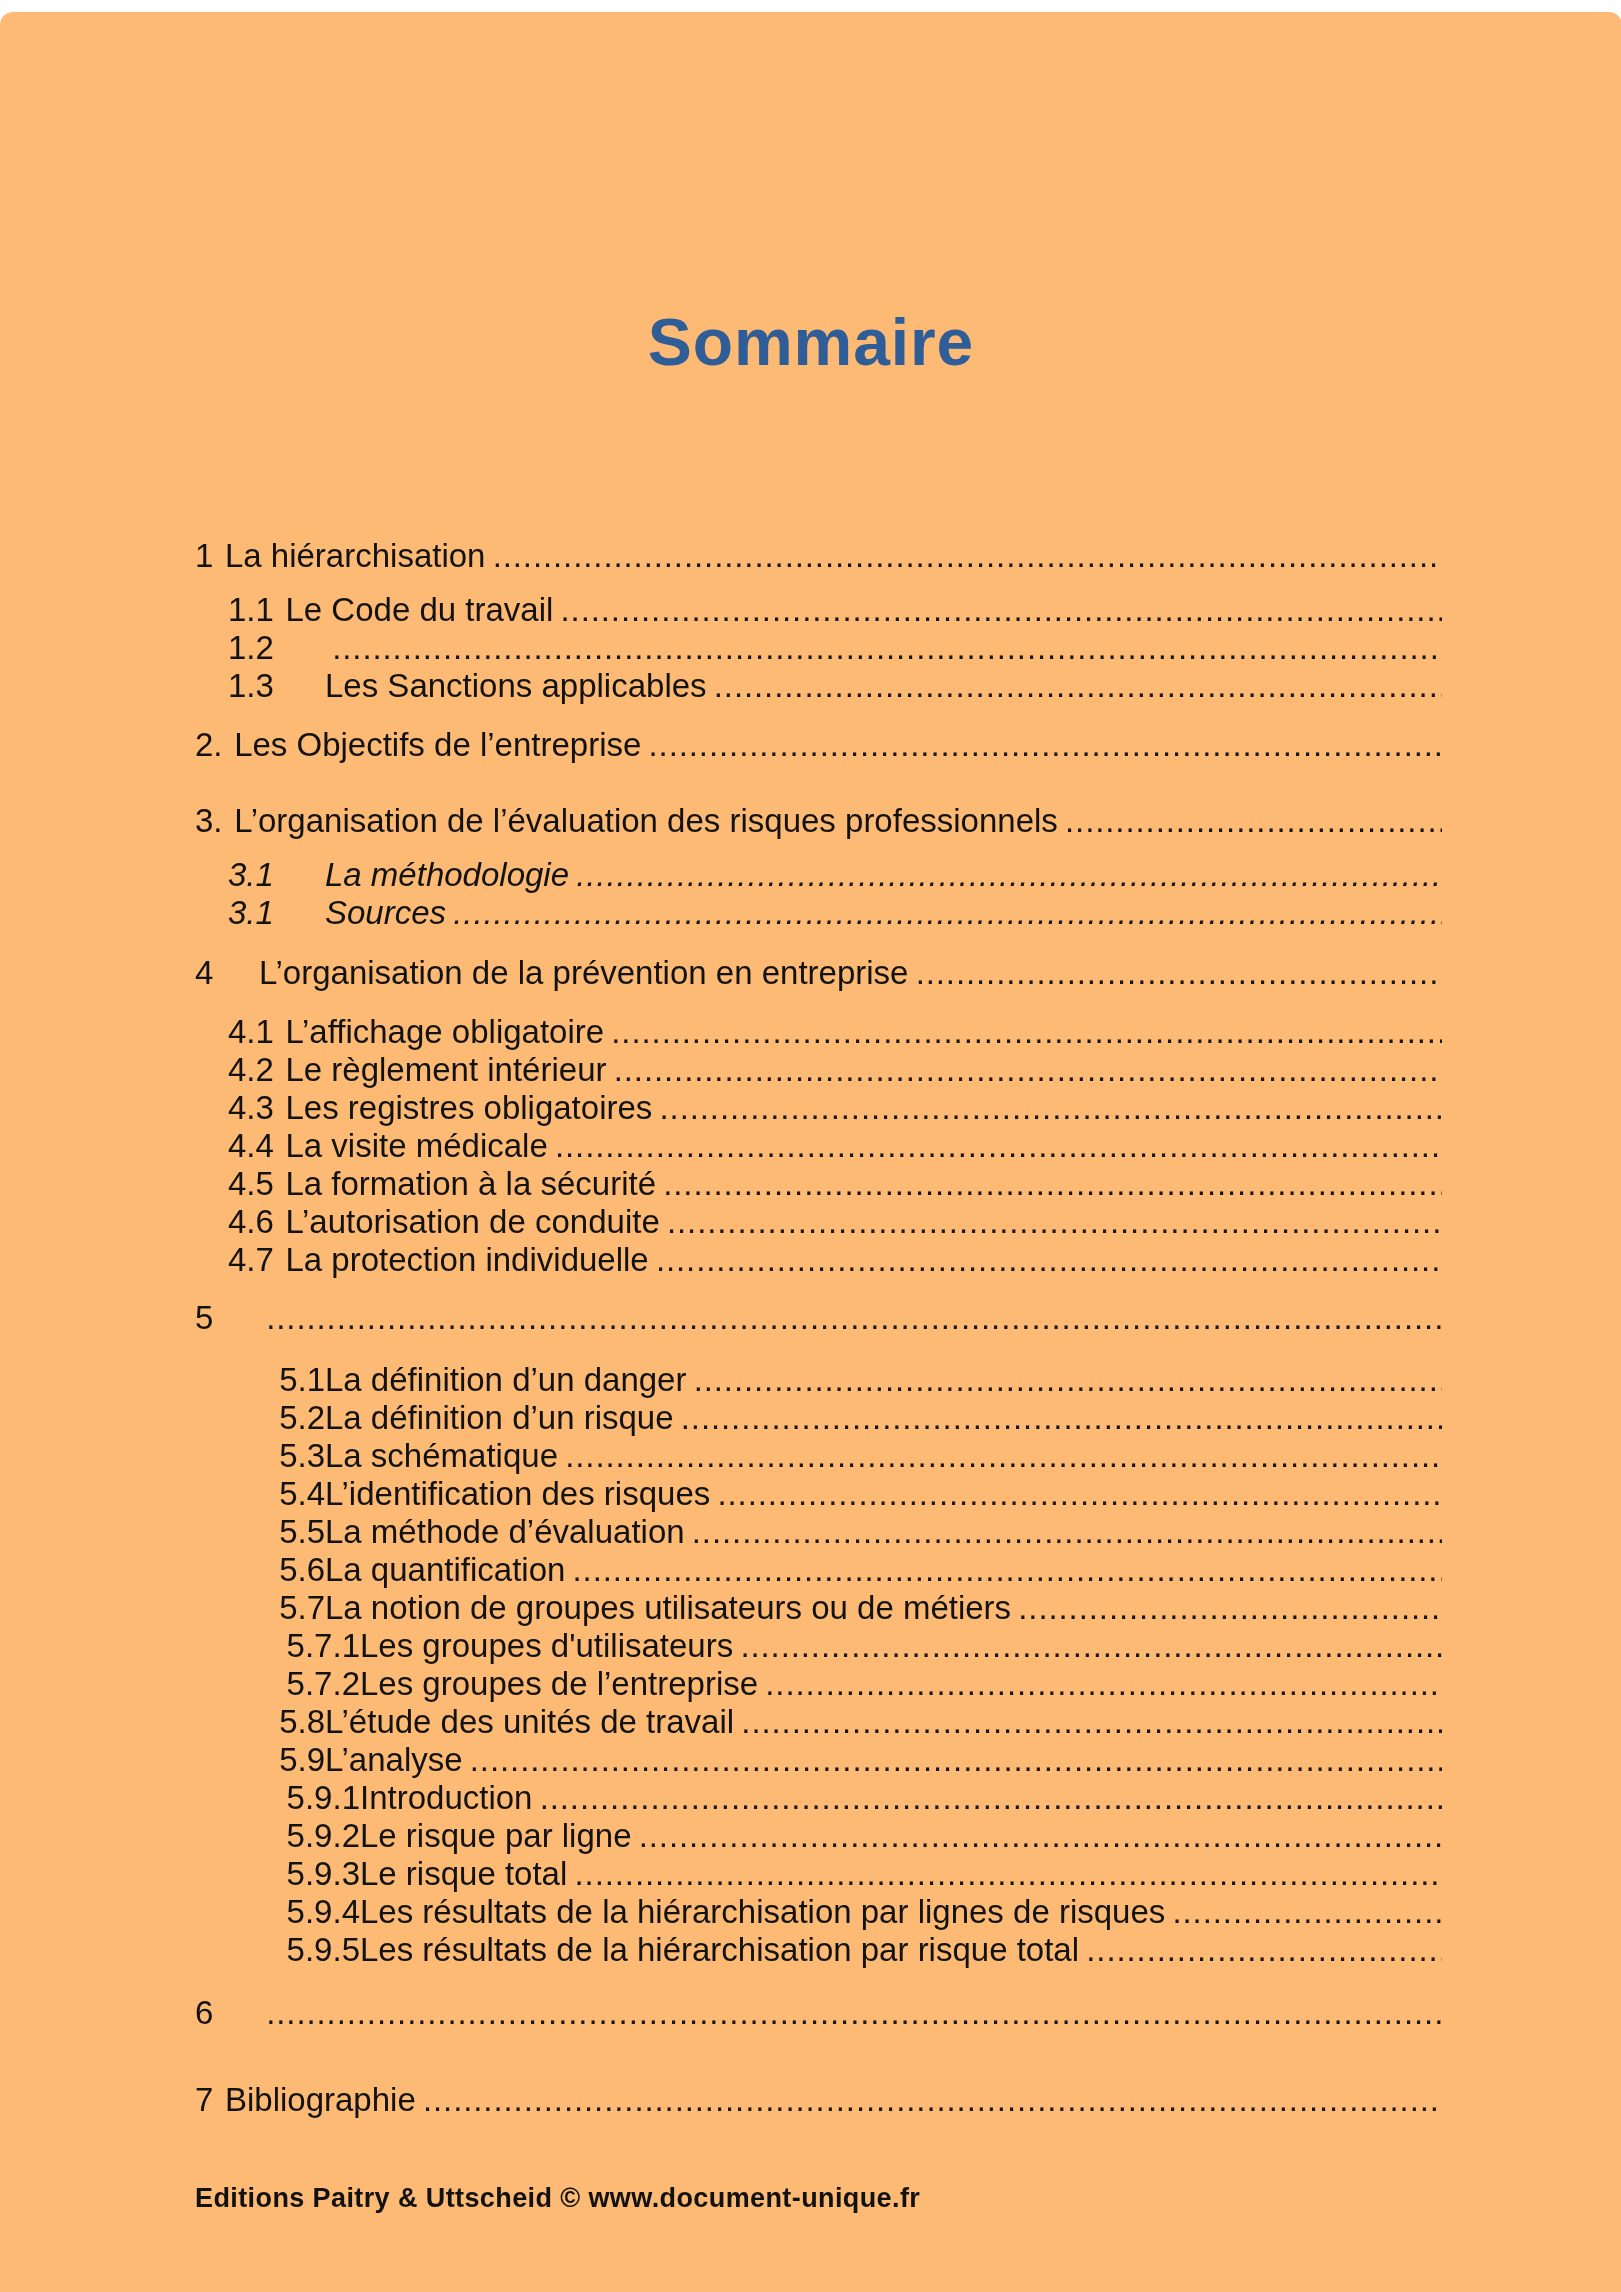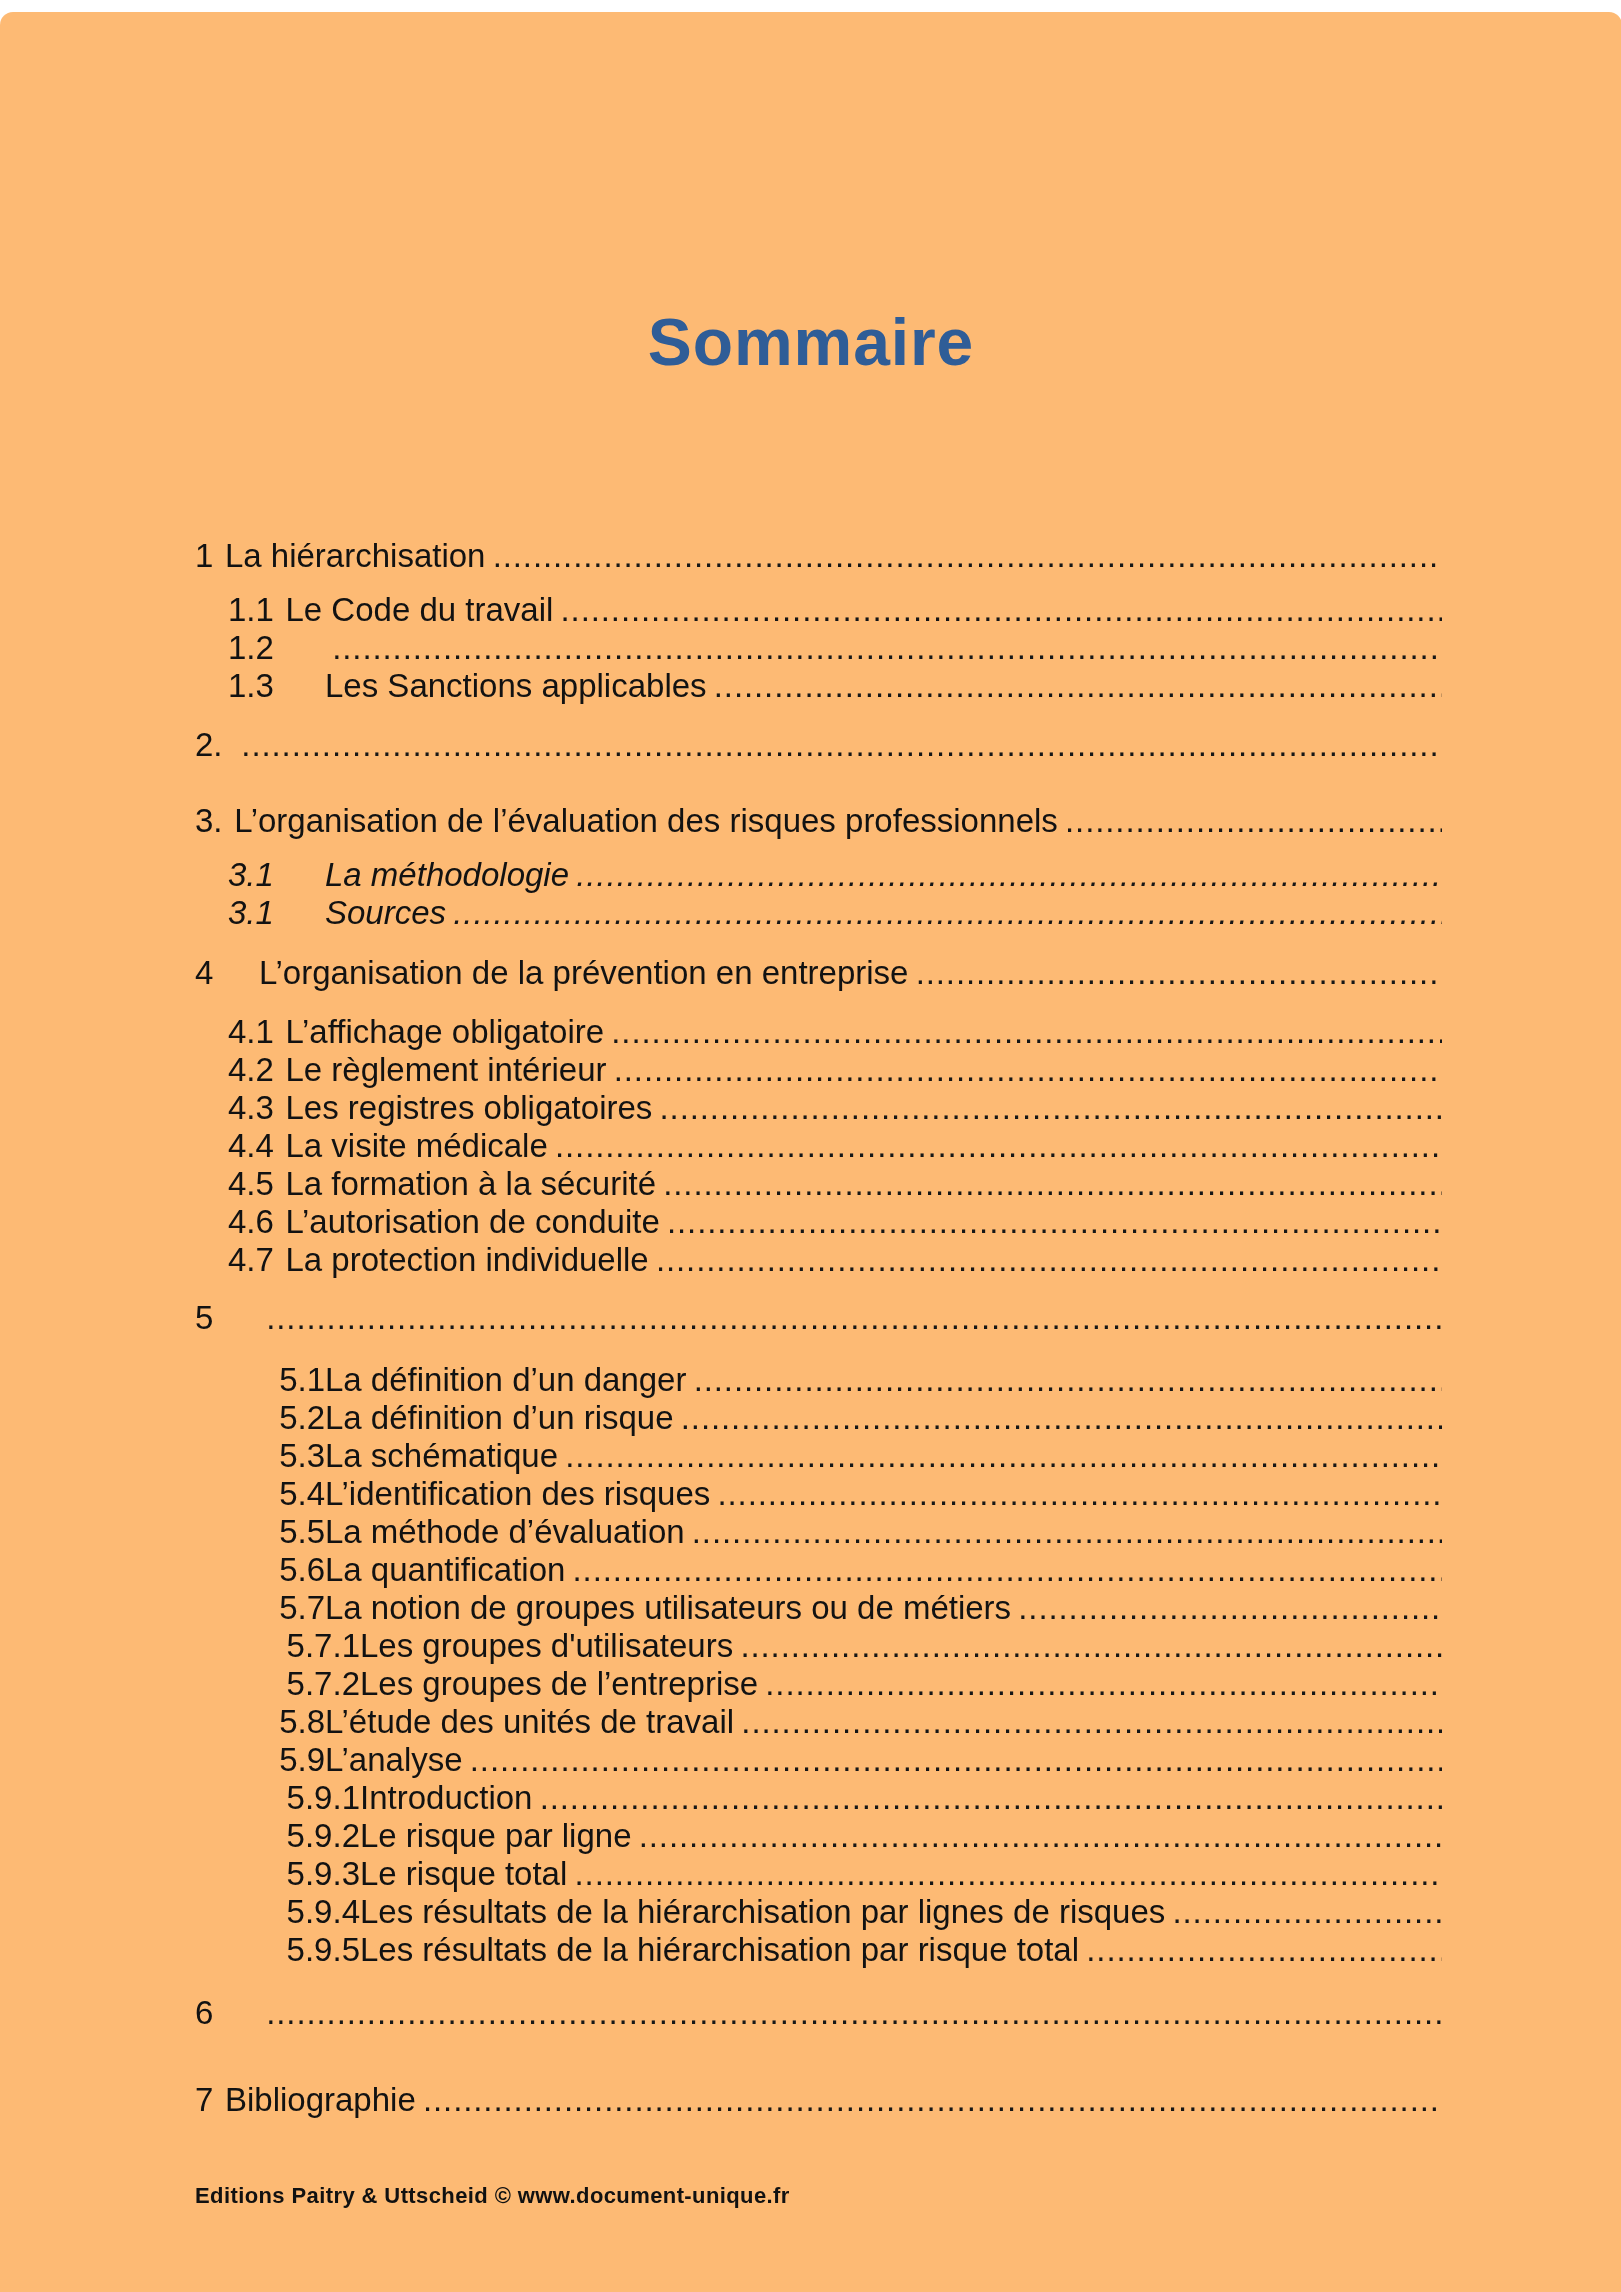--- a/index.html
+++ b/index.html
@@ -68,21 +68,21 @@
     overflow: hidden;
     margin-left: 7.2px;
     letter-spacing: 0.9px;
     color: #161616;
   }
 
   .footer {
     position: absolute;
     left: 195px;
     top: 2171px;
-    font-size: 22px;
+    font-size: 27px;
     font-weight: bold;
     color: #111111;
     letter-spacing: 0.4px;
   }
 </style>
 </head>
 <body>
 
 <div class="page">
   <h1 class="title" style="color: rgb(47, 93, 151);">Sommaire</h1>
@@ -107,20 +107,21 @@
           <div class="row lvl2">
     <span class="num tab-l2">1.3</span>
     <span class="label">Les Sanctions applicables</span>
     <span class="leader">....................................................................................................................................................................................................................................................................</span>
   </div>
         </div>
       </section>
       <section class="toc-section">
         <div class="row lvl1">
     <span class="num sp">2.</span>
+    <span class="label">Les Objectifs de l’entreprise</span>
     <span class="leader">....................................................................................................................................................................................................................................................................</span>
   </div>
       </section>
       <section class="toc-section">
         <div class="row lvl1">
     <span class="num sp">3.</span>
     <span class="label">L’organisation de l’évaluation des risques professionnels</span>
     <span class="leader">....................................................................................................................................................................................................................................................................</span>
   </div>
         <div class="children">

